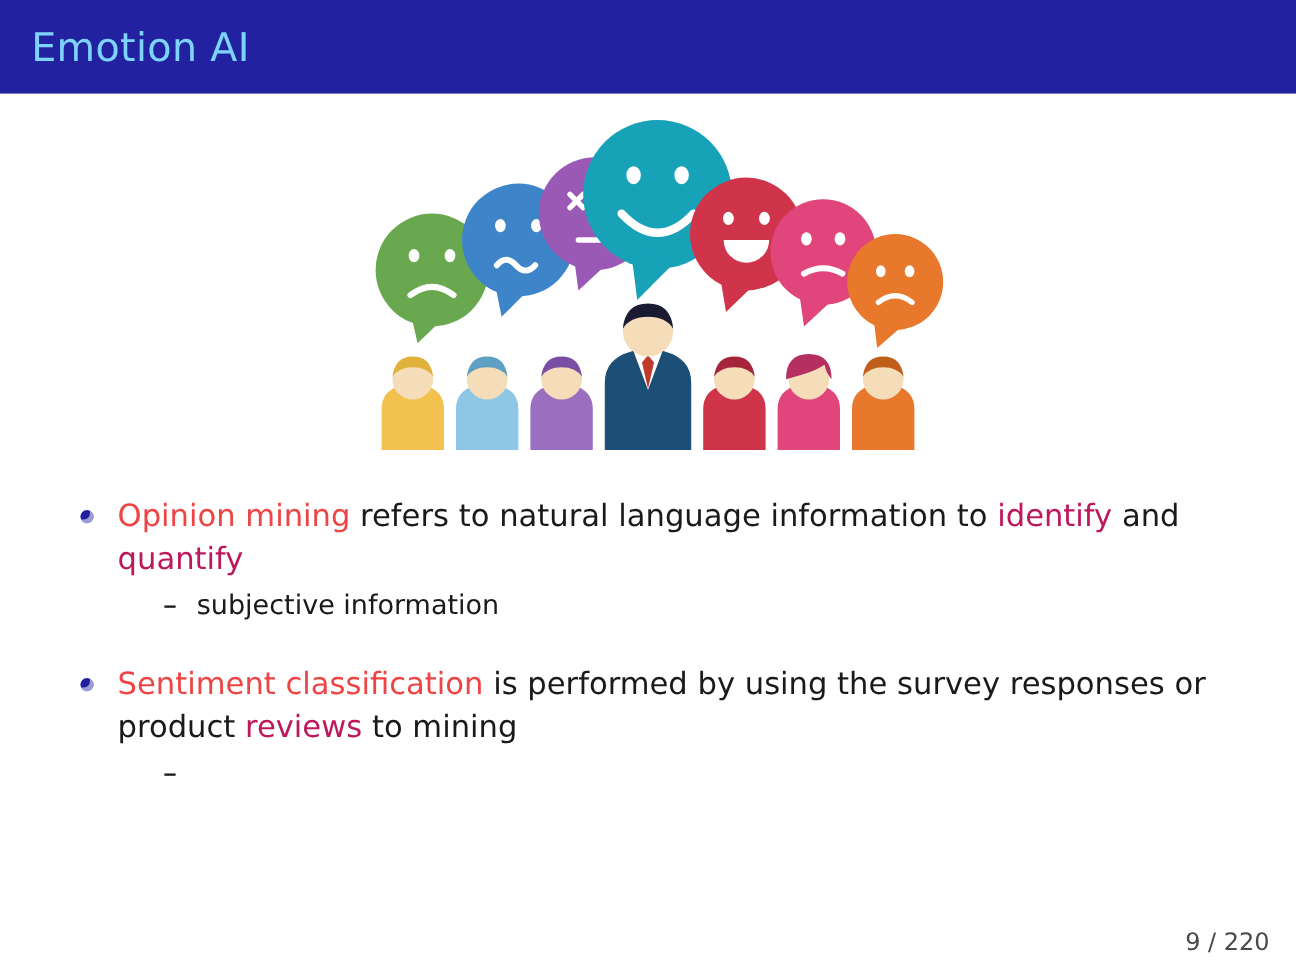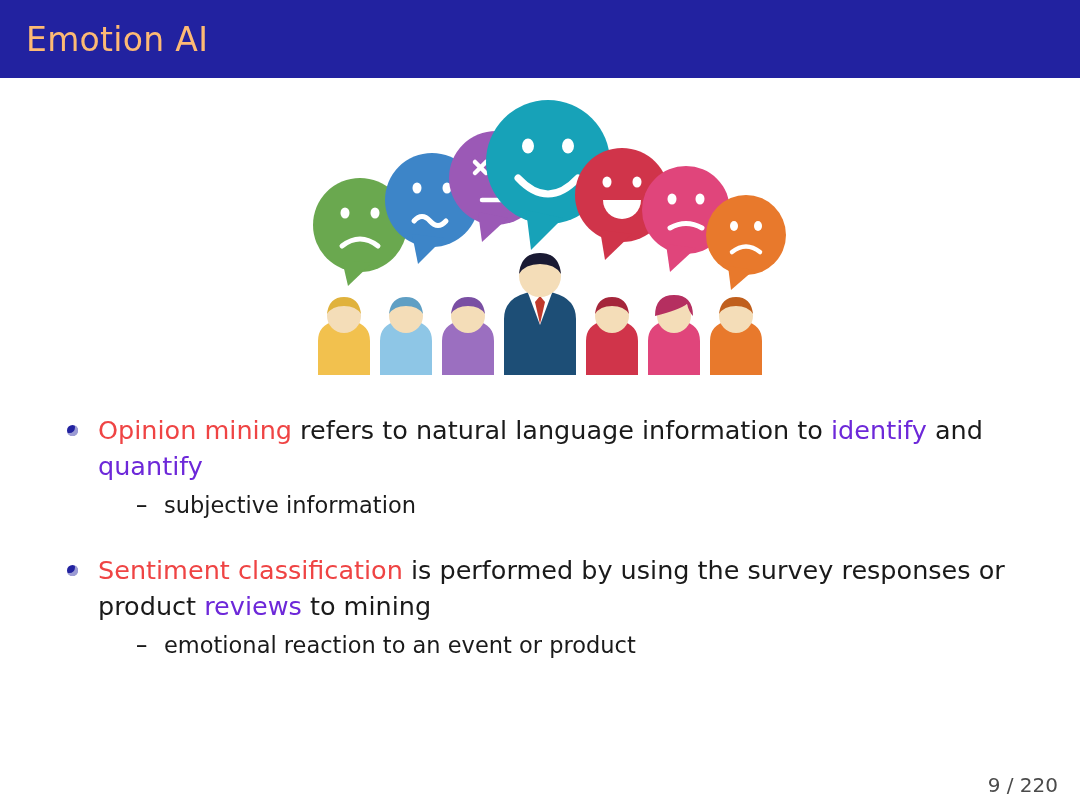--- a/index.html
+++ b/index.html
@@ -23,21 +23,21 @@
     width: 1080px;
     height: 78px;
     background: #2222a0;
   }
   .titlebar .title {
     position: absolute;
     left: 26px;
     top: 20px;
     font-size: 33px;
     font-weight: 400;
-    color: #fdba74;
+    color: #7dd3fc;
     letter-spacing: 0.3px;
     font-family: "DejaVu Sans", sans-serif;
   }
 
   
   .illustration {
     position: absolute;
     left: 300px;
     top: 100px;
     width: 490px;
@@ -69,21 +69,21 @@
     box-shadow: inset -3px -3px 0 0 rgba(255,255,255,0.55);
   }
   .bullet-text {
     font-size: 25.5px;
     line-height: 1.42;
     color: #1a1a1a;
     font-family: "DejaVu Sans", sans-serif;
     font-weight: 400;
   }
   .hl-red { color: #ef4444; }
-  .hl-blue { color: #6d28d9; }
+  .hl-blue { color: #be185d; }
 
   .sub-list {
     margin: 4px 0 0 0;
     padding: 0;
     list-style: none;
   }
   .sub-item {
     position: relative;
     padding-left: 66px;
     font-size: 22.5px;
@@ -253,19 +253,18 @@
     <span class="bullet-dot"></span>
     <div class="bullet-text">
       <span class="hl-red">Sentiment classification</span><span> is performed by using the survey responses or product </span><span class="hl-blue">reviews</span><span> to mining</span>
     </div>
     <ul class="sub-list">
       <li class="sub-item">
         <span class="sub-dash">–</span>
       </li>
       <li class="sub-item">
         <span class="sub-dash">–</span>
-        <span>emotional reaction to an event or product</span>
       </li>
     </ul>
   </div>
 </div>
 
 <div class="pagenum">9 / 220</div>
 
 </body></html>

